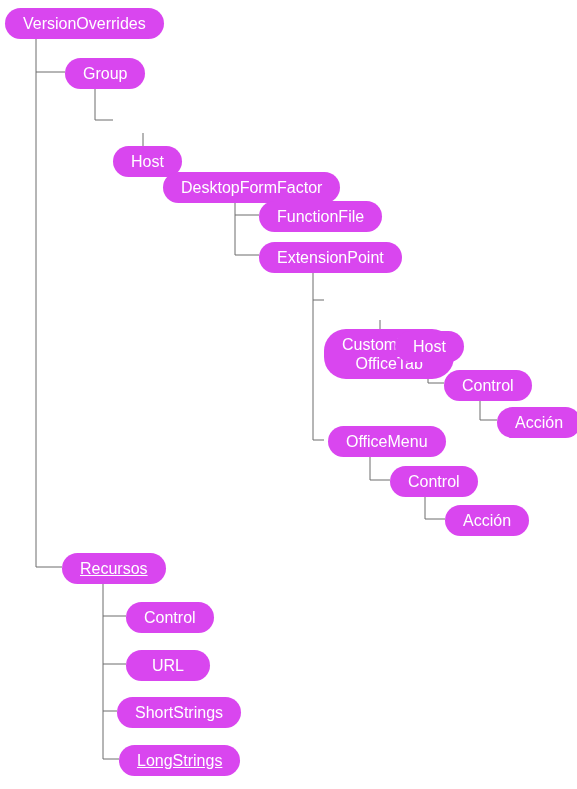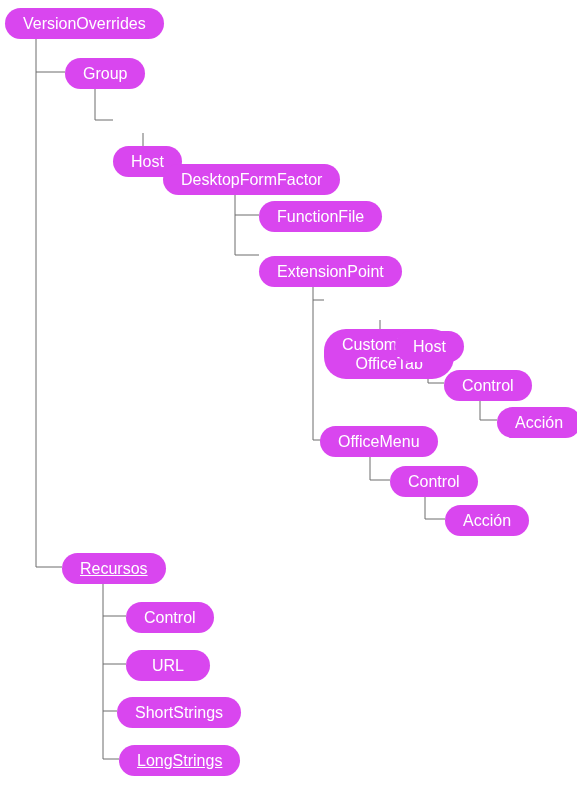--- a/index.html
+++ b/index.html
@@ -84,28 +84,28 @@
     <line x1="103" y1="616" x2="126" y2="616"></line>
     <line x1="103" y1="664" x2="126" y2="664"></line>
     <line x1="103" y1="711" x2="117" y2="711"></line>
     <line x1="103" y1="759" x2="119" y2="759"></line>
   </g>
 </svg>
 
 <div class="node" style="left:5px; top:8px;">VersionOverrides</div>
 <div class="node" style="left:65px; top:58px;">Group</div>
 <div class="node" style="left:113px; top:106px;margin-top:40px;">Host</div>
-<div class="node" style="left:163px; top:164px;">DesktopFormFactor</div>
+<div class="node" style="left:163px; top:172px;">DesktopFormFactor</div>
 <div class="node" style="left:259px; top:201px;">FunctionFile</div>
-<div class="node" style="left:259px; top:256px;">ExtensionPoint</div>
+<div class="node" style="left:259px; top:242px;">ExtensionPoint</div>
 <div class="node multi" style="left:324px; top:281px; border-radius:22px; white-space:pre;">CustomTab u
 OfficeTab</div>
 <div class="node" style="left:395px; top:331px;">Host</div>
 <div class="node" style="left:444px; top:370px;">Control</div>
 <div class="node" style="left:497px; top:407px;">Acción</div>
-<div class="node" style="left:320px; top:426px;">OfficeMenu</div>
+<div class="node" style="left:328px; top:426px;">OfficeMenu</div>
 <div class="node" style="left:390px; top:466px;">Control</div>
 <div class="node" style="left:445px; top:505px;">Acción</div>
 <div class="node" style="left:62px; top:553px;text-decoration:underline;">Recursos</div>
 <div class="node" style="left:126px; top:602px;">Control</div>
 <div class="node" style="left:126px; top:650px; padding-left:26px; padding-right:26px;">URL</div>
 <div class="node" style="left:117px; top:697px;text-align:center;">ShortStrings</div>
 <div class="node" style="left:119px; top:745px;text-decoration:underline;">LongStrings</div>
 
 </body></html>

